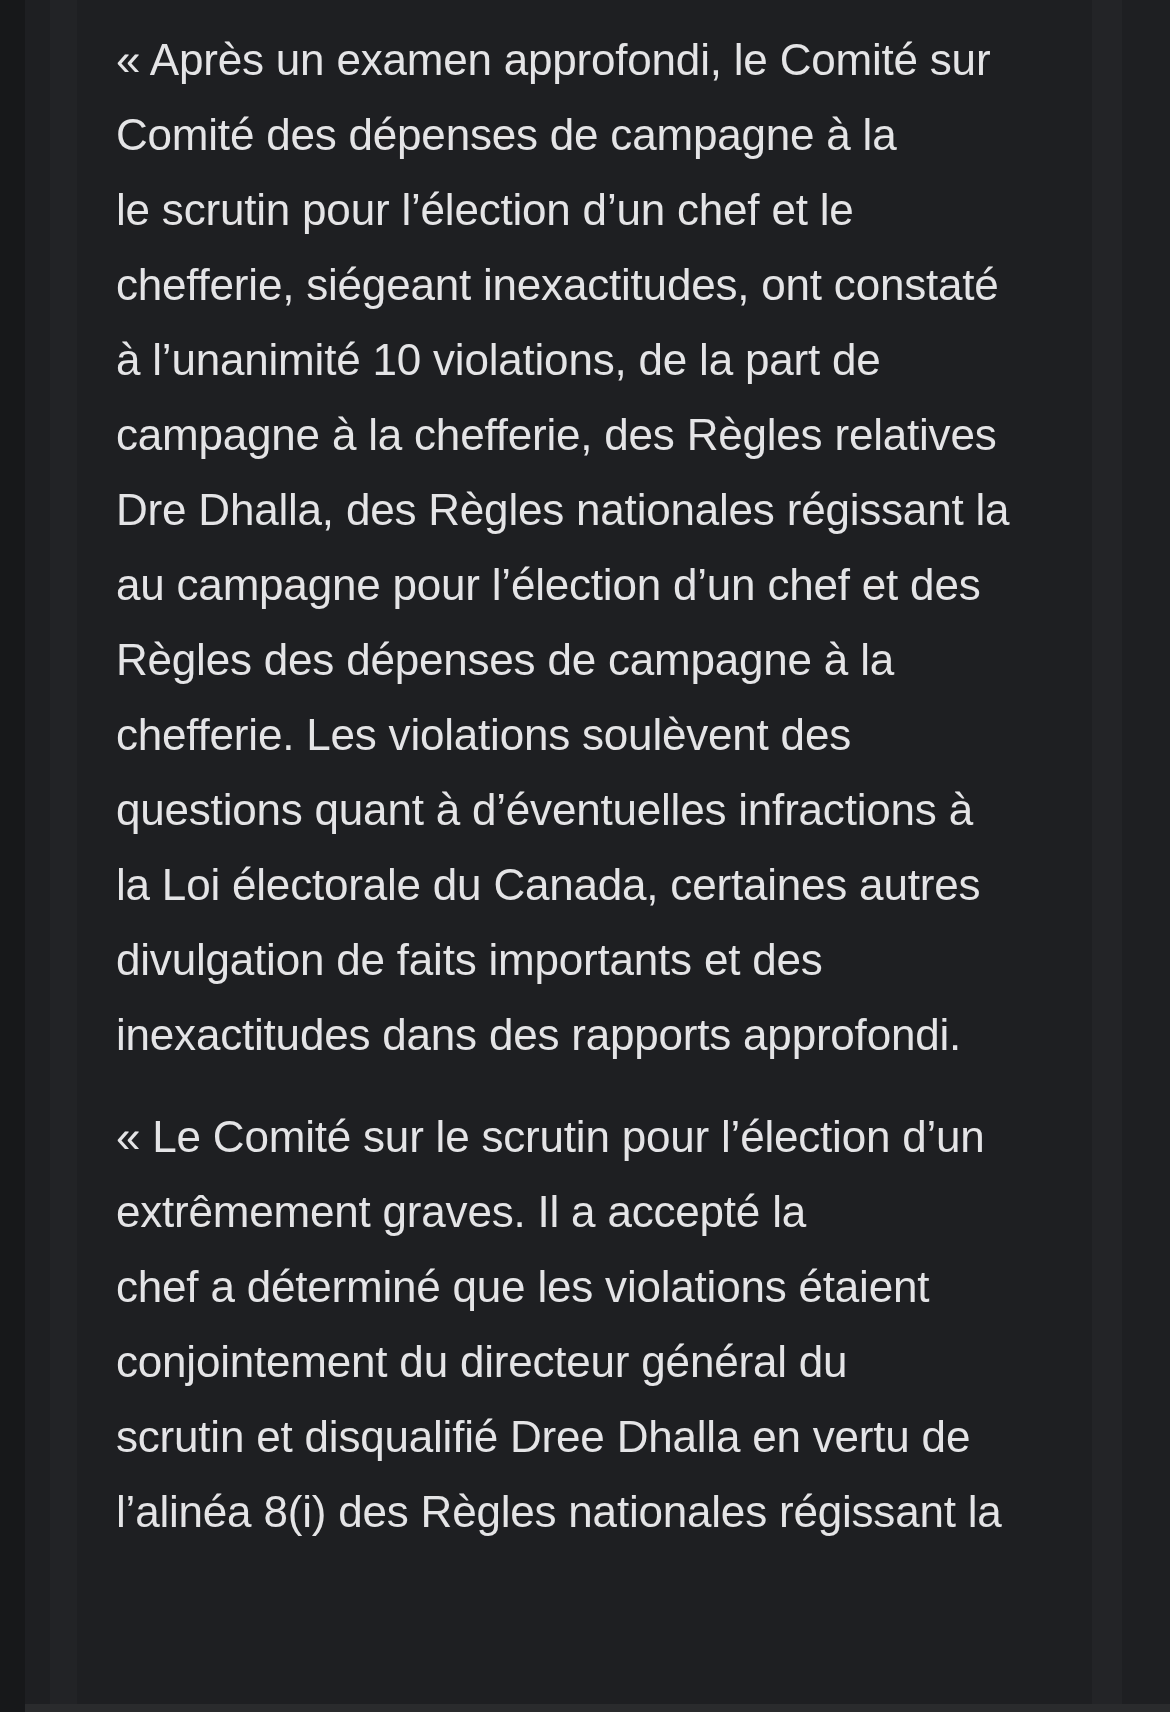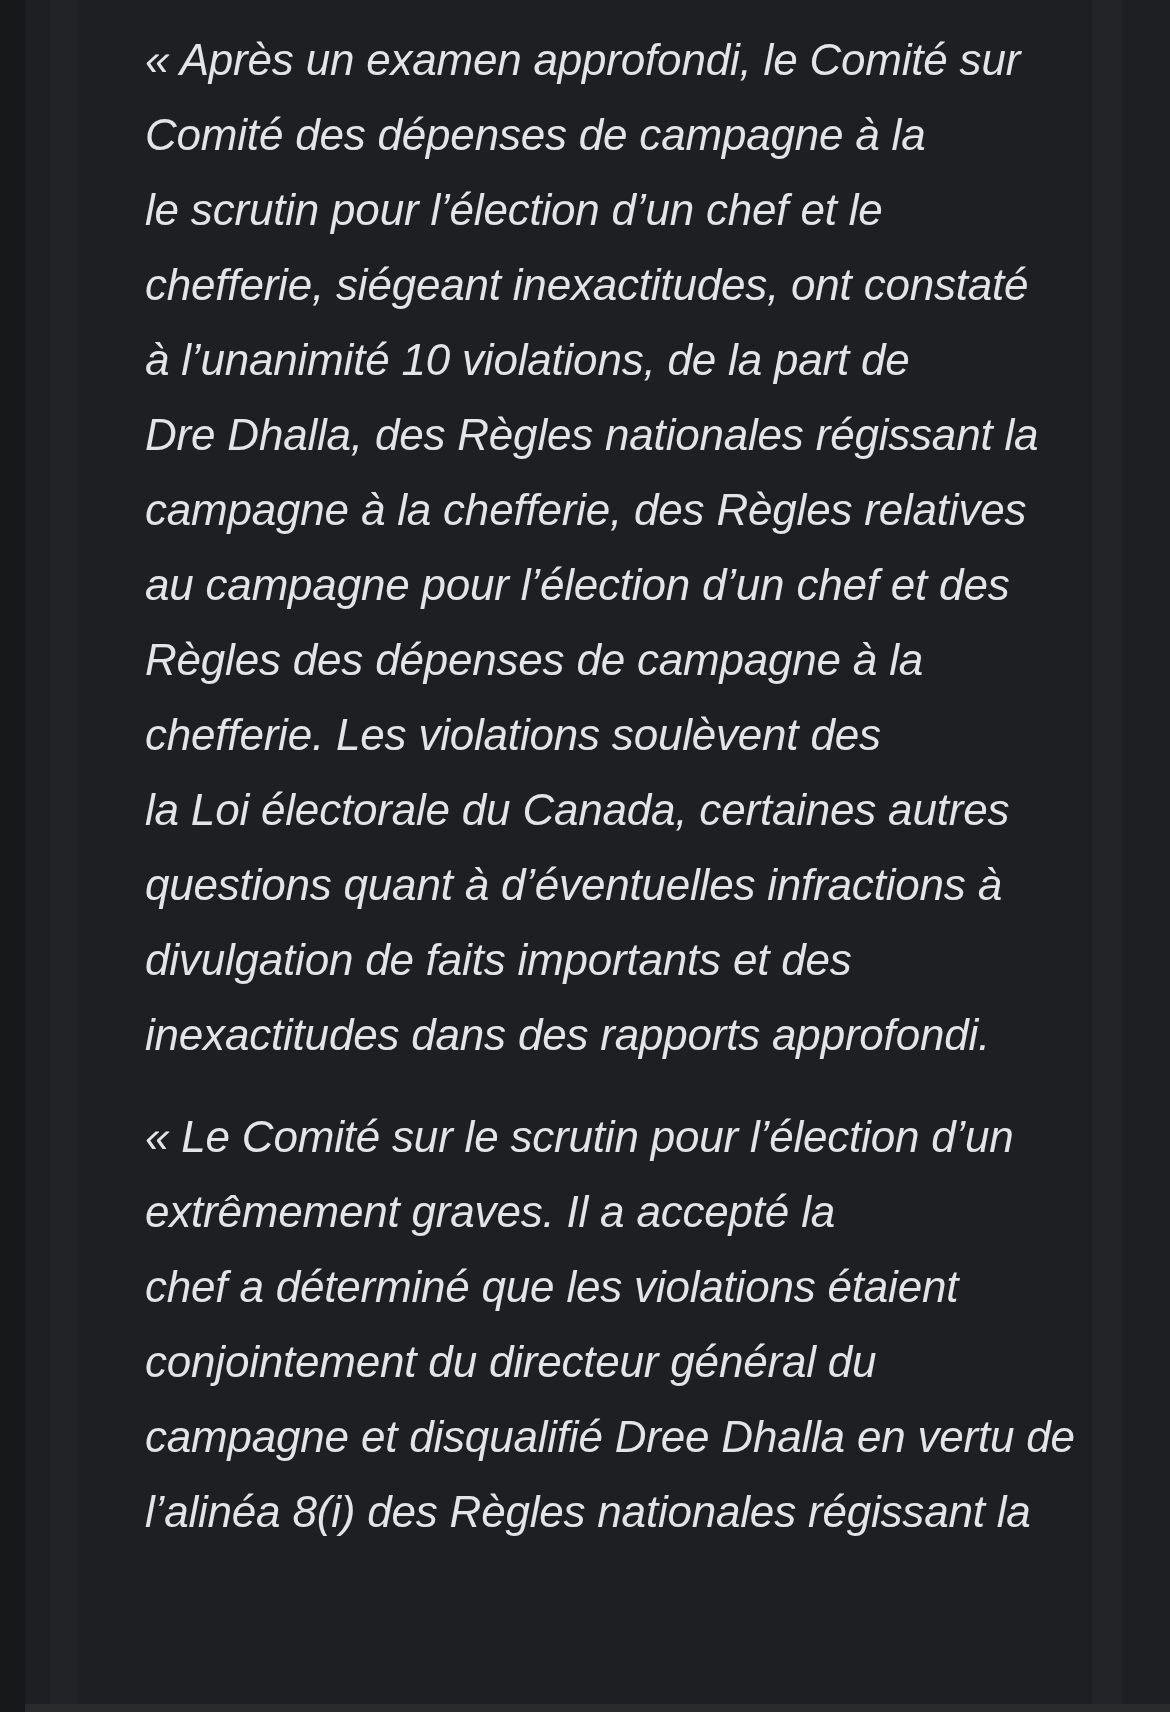--- a/index.html
+++ b/index.html
@@ -14,25 +14,24 @@
   .shade { position: absolute; top: 0; bottom: 0; }
   .left-edge  { left: 0;      width: 25px; background: #17181a; }
   .left-band  { left: 50px;   width: 27px; background: rgba(255,255,255,0.018); }
   .right-band { left: 1092px; width: 30px; background: rgba(255,255,255,0.025); }
   .bottom-strip {
     position: absolute; left: 25px; right: 0; bottom: 0; height: 8px;
     background: #2a2b2d;
   }
   .article {
     position: absolute;
-    left: 145px;
+    left: 116px;
     top: 22px;
     width: 960px;
     color: #e4e4e6;
-    font-style: italic;
   }
   .paragraph { margin: 0; }
   .paragraph + .paragraph { margin-top: 27px; }
   .line {
     font-size: 44px;
     line-height: 75px;
     letter-spacing: -0.2px;
     white-space: nowrap;
     font-weight: 400;
   }
@@ -46,32 +45,32 @@
   <div class="shade right-band"></div>
   <div class="bottom-strip"></div>
 
   <div class="article" style="color: rgb(228, 228, 230);">
     <div class="paragraph">
         <div class="line">« Après un examen approfondi, le Comité sur</div>
         <div class="line">Comité des dépenses de campagne à la</div>
         <div class="line">le scrutin pour l’élection d’un chef et le</div>
         <div class="line">chefferie, siégeant inexactitudes, ont constaté</div>
         <div class="line">à l’unanimité 10 violations, de la part de</div>
+        <div class="line">campagne à la chefferie, des Règles relatives</div>
         <div class="line">Dre Dhalla, des Règles nationales régissant la</div>
-        <div class="line">campagne à la chefferie, des Règles relatives</div>
         <div class="line">au campagne pour l’élection d’un chef et des</div>
         <div class="line">Règles des dépenses de campagne à la</div>
         <div class="line">chefferie. Les violations soulèvent des</div>
+        <div class="line">questions quant à d’éventuelles infractions à</div>
         <div class="line">la Loi électorale du Canada, certaines autres</div>
-        <div class="line">questions quant à d’éventuelles infractions à</div>
         <div class="line">divulgation de faits importants et des</div>
         <div class="line">inexactitudes dans des rapports approfondi.</div>
       </div>
     <div class="paragraph">
         <div class="line">« Le Comité sur le scrutin pour l’élection d’un</div>
         <div class="line">extrêmement graves. Il a accepté la</div>
         <div class="line">chef a déterminé que les violations étaient</div>
         <div class="line">conjointement du directeur général du</div>
-        <div class="line">campagne et disqualifié Dree Dhalla en vertu de</div>
+        <div class="line">scrutin et disqualifié Dree Dhalla en vertu de</div>
         <div class="line">l’alinéa 8(i) des Règles nationales régissant la</div>
       </div>
   </div>
 </div>
 
 </body></html>

